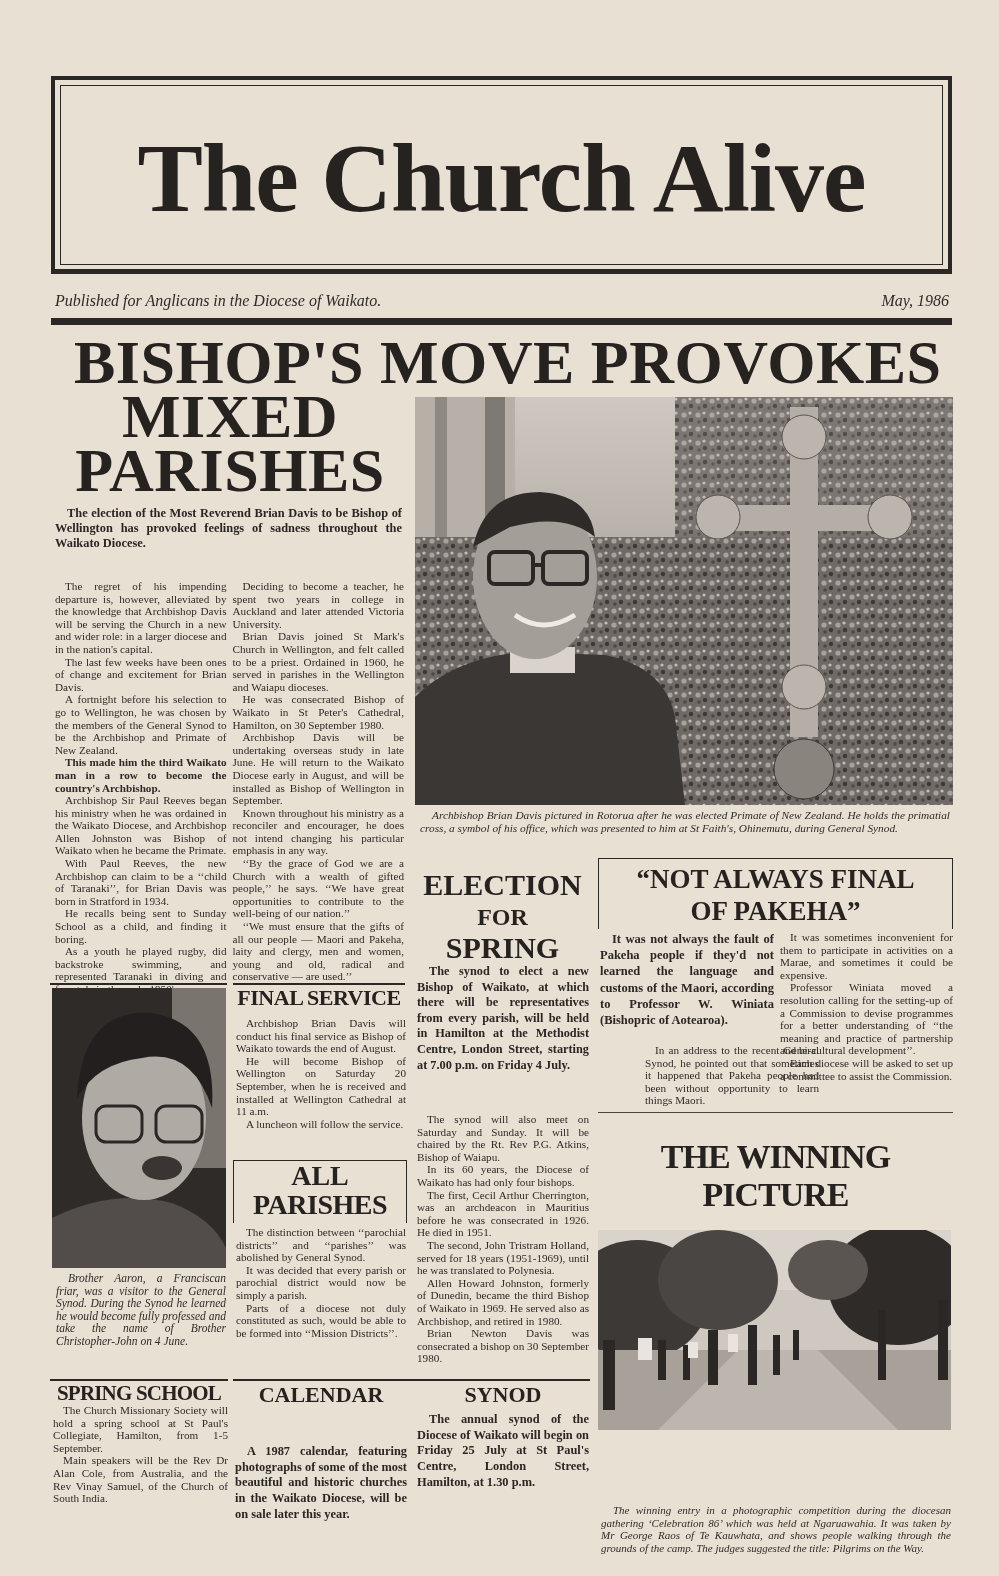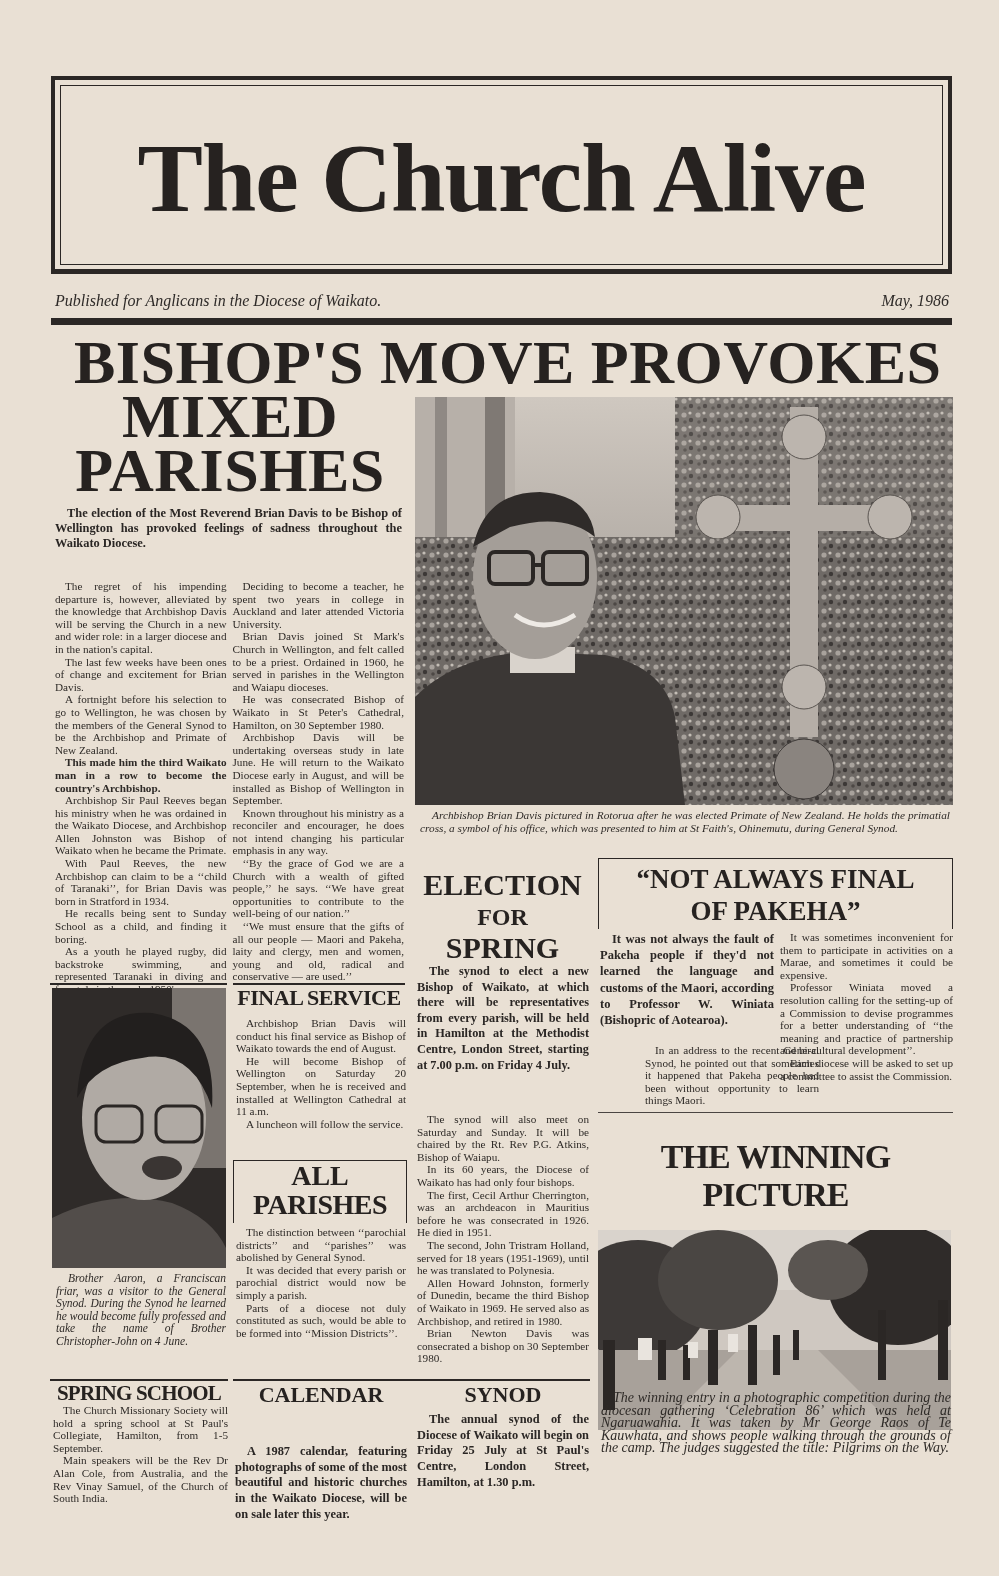--- a/index.html
+++ b/index.html
@@ -225,21 +225,21 @@
     </g>
     <g fill="#e9e4de">
       <rect x="40" y="108" width="14" height="22"></rect>
         <rect x="90" y="112" width="10" height="16"></rect>
       <rect x="130" y="104" width="10" height="18"></rect>
     </g>
     <rect x="280" y="80" width="8" height="70" fill="#2b2725"></rect>
     <rect x="340" y="70" width="10" height="80" fill="#2b2725"></rect>
   </svg>
 </div>
-<div class="abs caption" style="left:601px; top:1392px; width:350px; font-size:14px;">
+<div class="abs caption" style="left:601px; top:1504px; width:350px; font-size:11px;">
   <p>The winning entry in a photographic competition during the diocesan gathering ‘Celebration 86’ which was held at Ngaruawahia. It was taken by Mr George Raos of Te Kauwhata, and shows people walking through the grounds of the camp. The judges suggested the title: Pilgrims on the Way.</p>
 </div>
 
 <div class="abs hr" style="left:50px; top:1379px; width:178px;"></div>
 <div class="abs hr" style="left:233px; top:1379px; width:357px;"></div>
 
 <div class="abs sec-head" style="left:48px; top:1383px; width:182px; font-size:21px; letter-spacing:-0.8px;">SPRING SCHOOL</div>
 <div class="abs body-text" style="left:53px; top:1404px; width:175px;">
   <p>The Church Missionary Society will hold a spring school at St Paul's Collegiate, Hamilton, from 1-5 September.</p>
   <p>Main speakers will be the Rev Dr Alan Cole, from Australia, and the Rev Vinay Samuel, of the Church of South India.</p>

